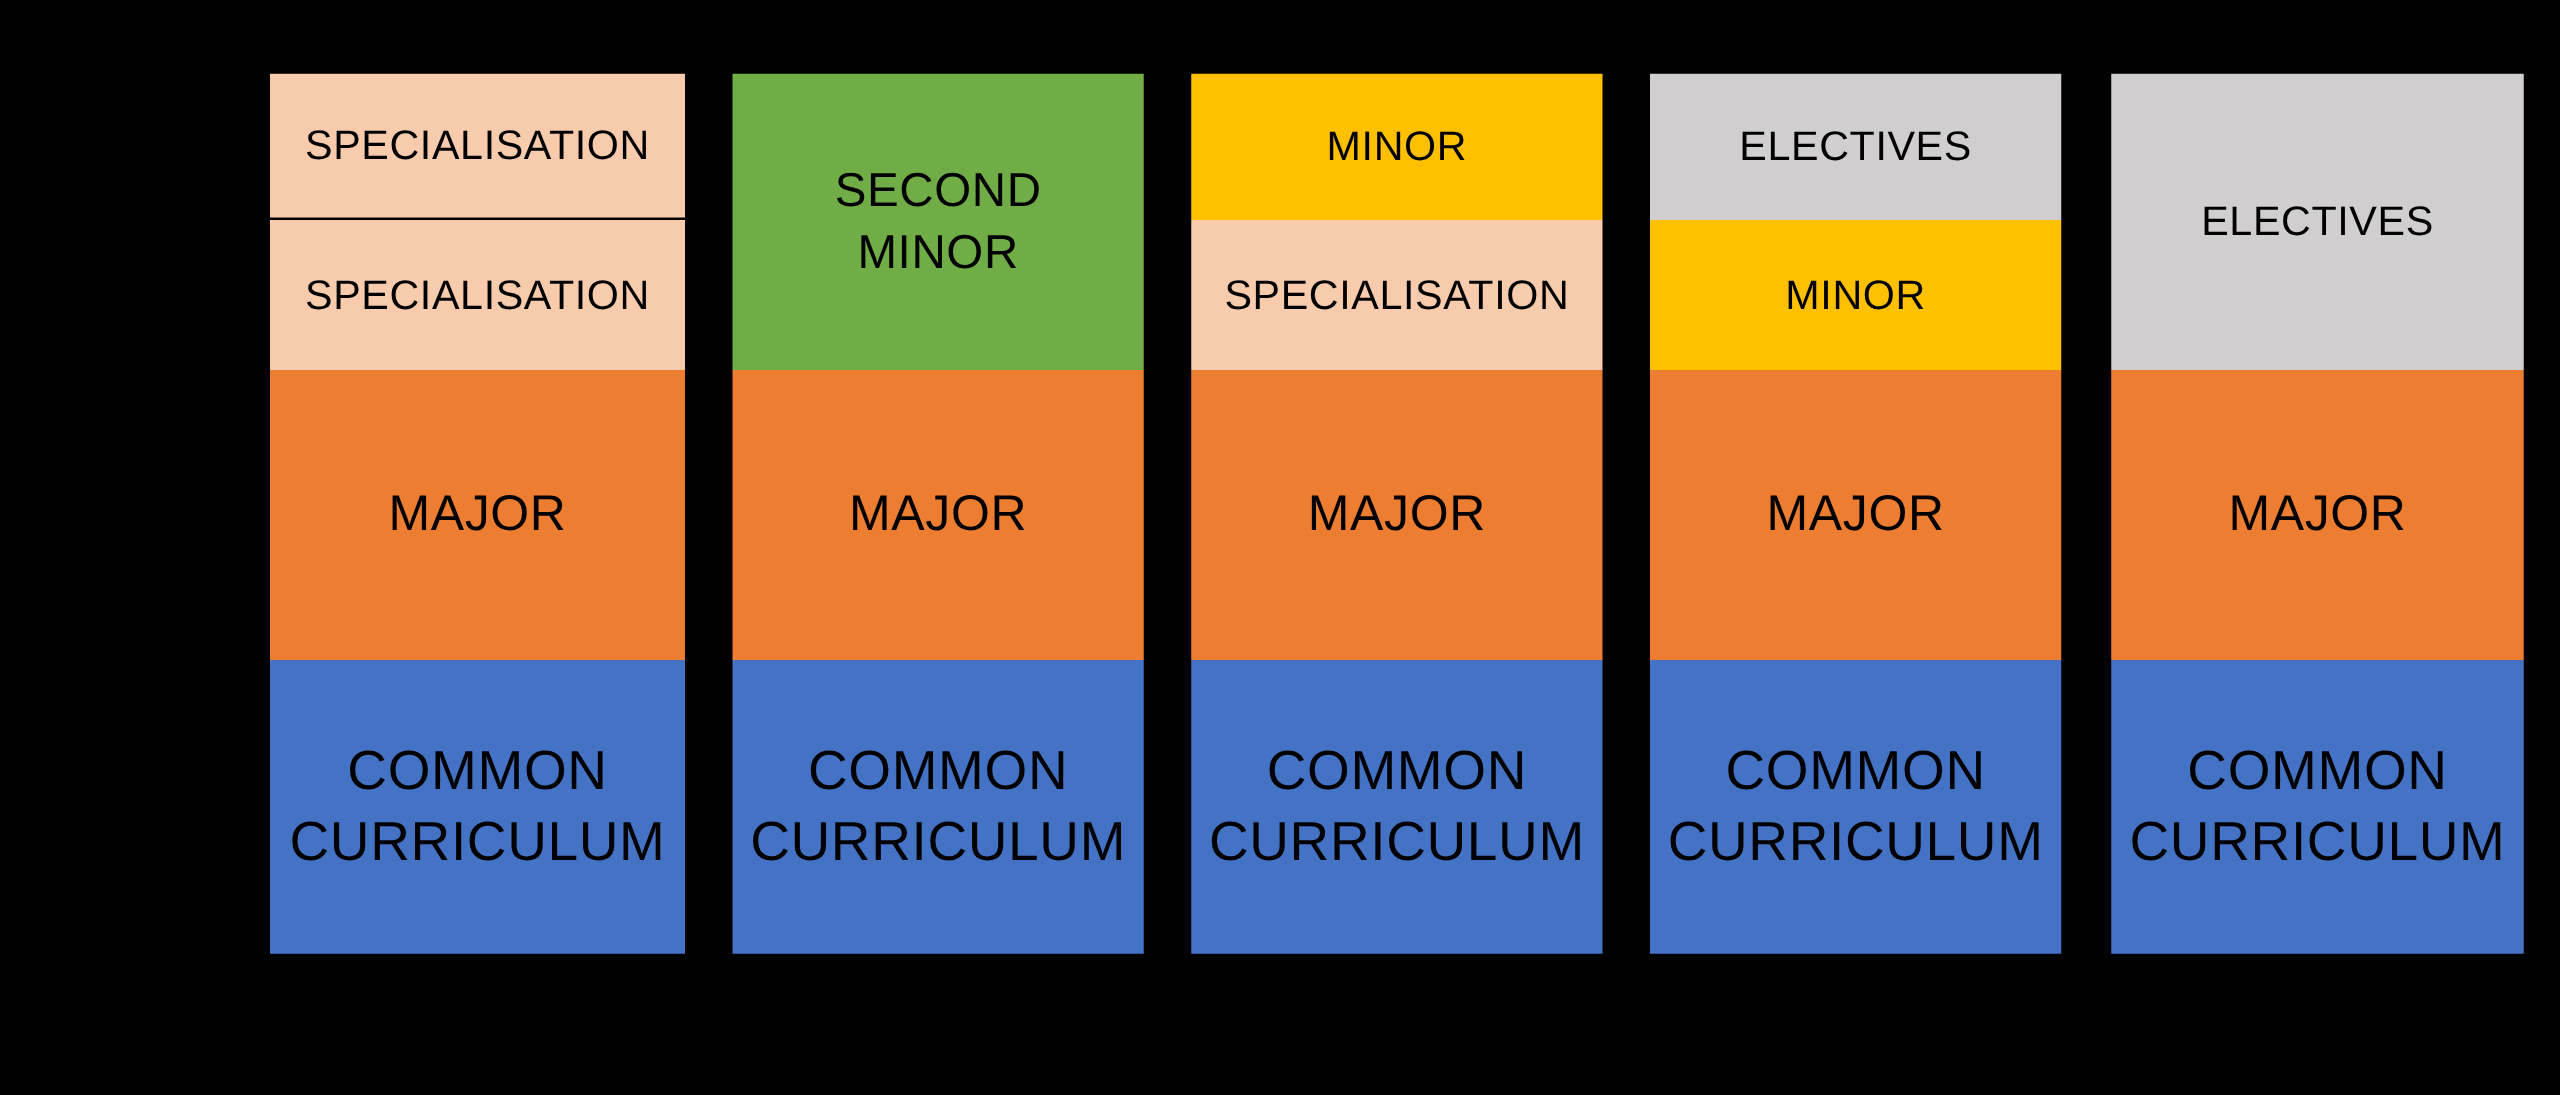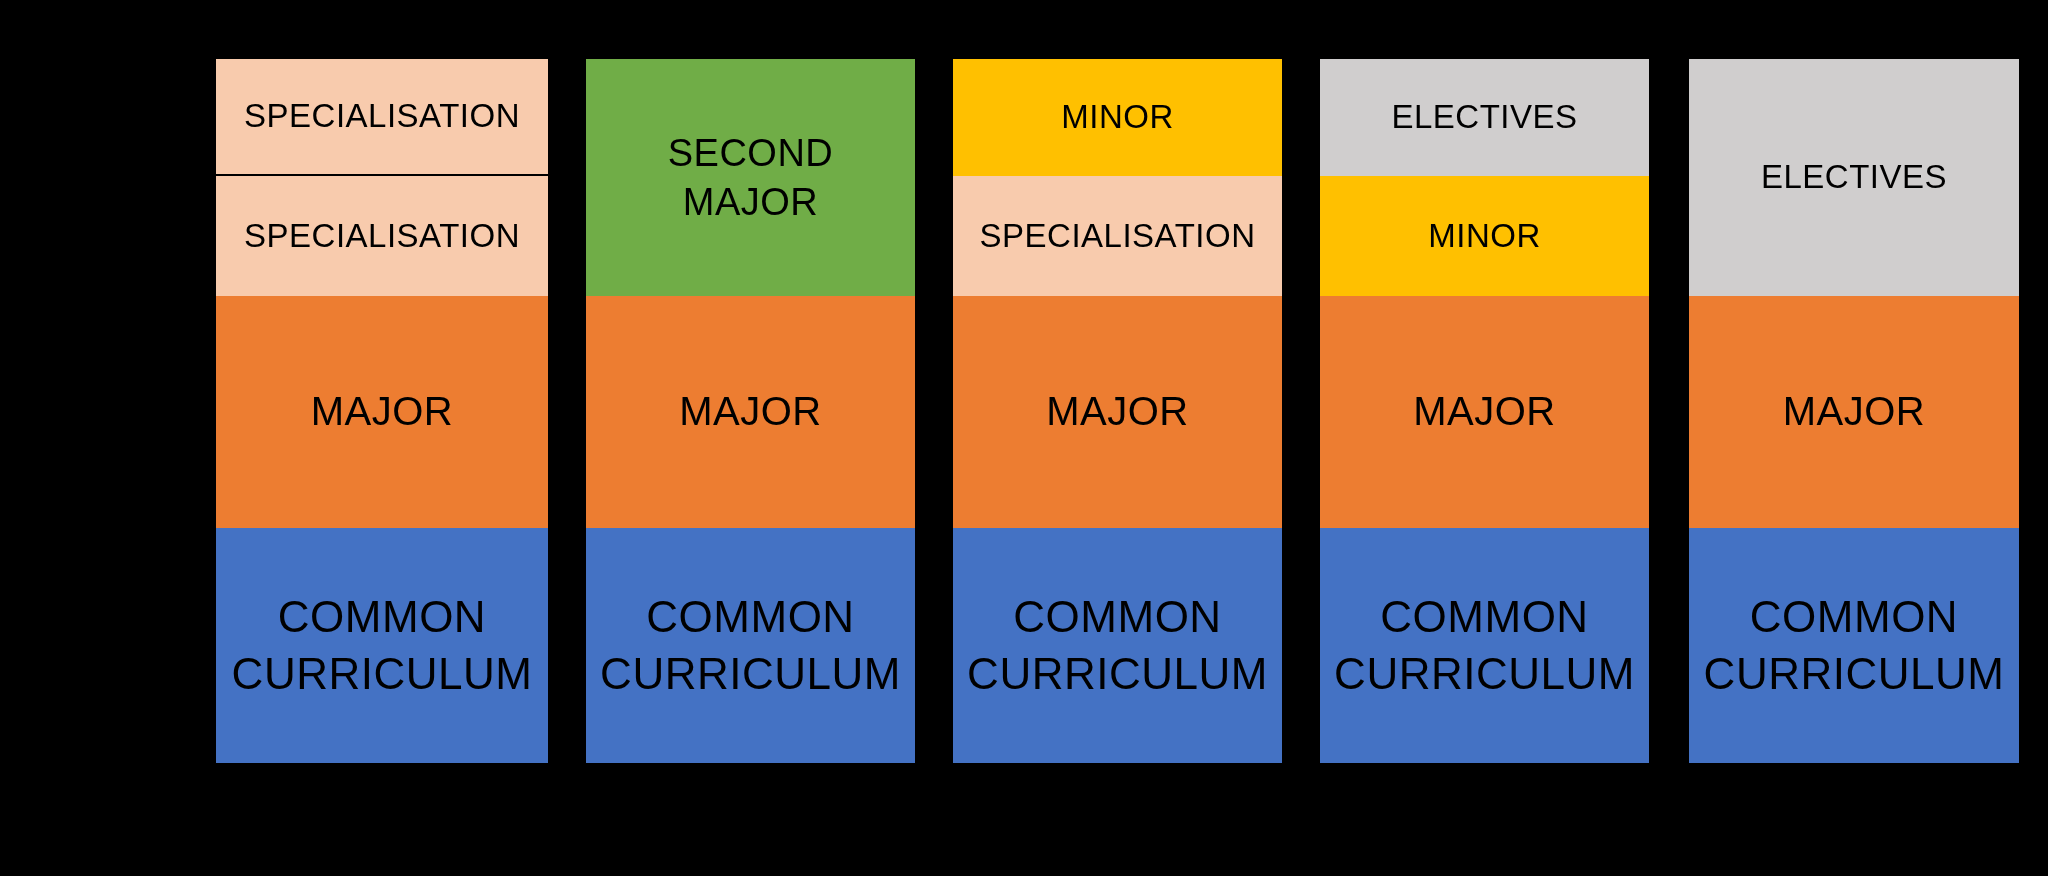--- a/index.html
+++ b/index.html
@@ -57,21 +57,21 @@
     </div>
     <div class="segment fs-common" style="height: 235px; background: rgb(68, 114, 196);">
       <span>COMMON
 CURRICULUM</span>
     </div>
   </div>
 
   <div class="column" style="left:586px; width:329px;">
     <div class="segment fs-second" style="height: 237px; background: rgb(112, 173, 71);">
       <span>SECOND
-MAJOR</span>
+MINOR</span>
     </div>
     <div class="segment fs-major" style="height: 232px; background: rgb(237, 125, 49);">
       <span>MAJOR</span>
     </div>
     <div class="segment fs-common" style="height: 235px; background: rgb(68, 114, 196);">
       <span>COMMON
 CURRICULUM</span>
     </div>
   </div>
 

